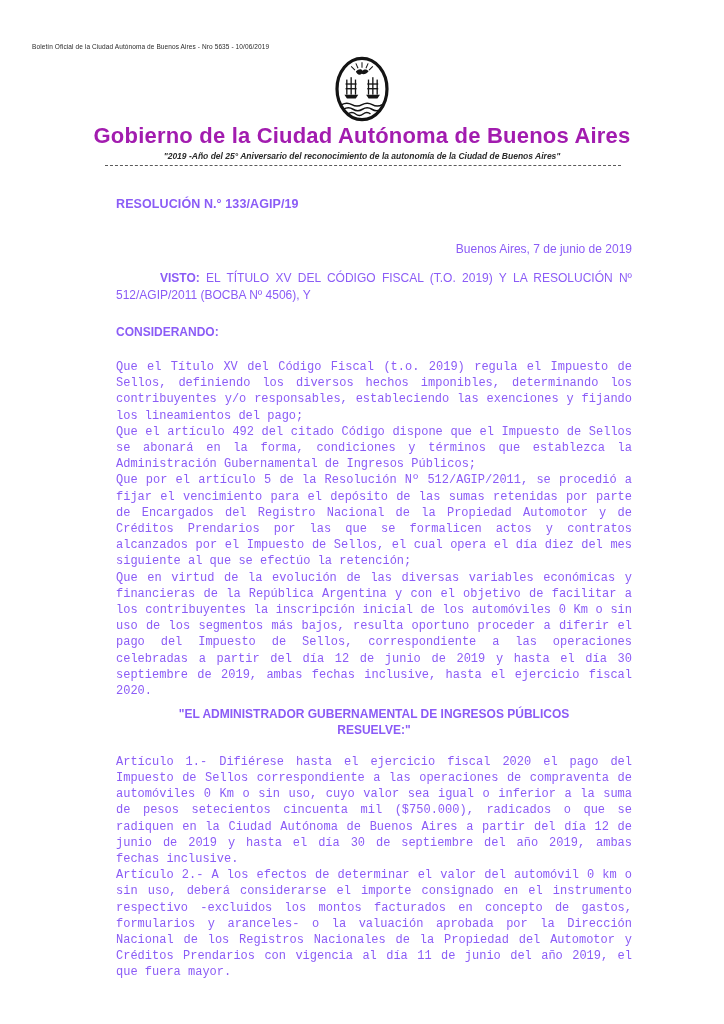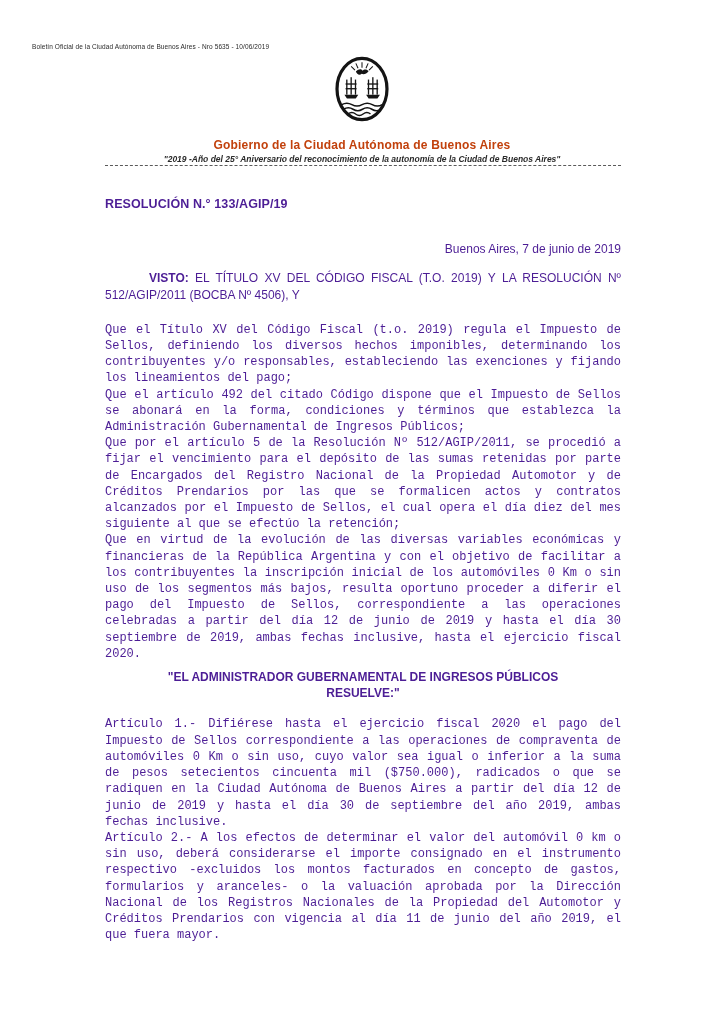--- a/index.html
+++ b/index.html
@@ -38,49 +38,49 @@
     width: 724px;
     text-align: center;
   }
   .logo-wrap {
     display: block;
     margin: 0 auto;
     width: 58px;
     height: 66px;
   }
   .gov-title {
-    margin-top: 16px;
-    font-size: 12px;
+    margin-top: 1px;
+    font-size: 22px;
     font-weight: bold;
     letter-spacing: 0.2px;
-    color: #c2410c;
+    color: #a21caf;
   }
   .gov-motto {
     margin-top: 2px;
     font-size: 8.5px;
     font-weight: bold;
     font-style: italic;
     color: #2a2a2a;
   }
   .dotted-rule {
     position: absolute;
     top: 165px;
     left: 105px;
     width: 516px;
     height: 0;
     border-top: 1.5px dashed #5a5a5a;
   }
   .content {
     position: absolute;
     top: 166px;
-    left: 105px;
+    left: 116px;
     width: 516px;
     font-size: 12px;
     line-height: 16.2px;
-    color: #4c1d95;
+    color: #8b5cf6;
   }
   .res-number {
     margin-top: 30px;
     font-size: 12.5px;
     font-weight: bold;
     letter-spacing: 0.1px;
   }
   .dateline {
     margin-top: 29px;
     text-align: right;
@@ -152,20 +152,21 @@
   <div class="dotted-rule"></div>
 
   <div class="content">
 
     <div class="res-number">RESOLUCIÓN N.° 133/AGIP/19</div>
 
     <div class="dateline">Buenos Aires, 7 de junio de 2019</div>
 
     <p class="visto-para"><span class="bold">VISTO:</span><span> EL TÍTULO XV DEL CÓDIGO FISCAL (T.O. 2019) Y LA RESOLUCIÓN Nº 512/AGIP/2011 (BOCBA Nº 4506), Y</span></p>
 
+    <div class="considerando-label">CONSIDERANDO:</div>
 
     <div class="clauses">
       <p>Que el Título XV del Código Fiscal (t.o. 2019) regula el Impuesto de Sellos, definiendo los diversos hechos imponibles, determinando los contribuyentes y/o responsables, estableciendo las exenciones y fijando los lineamientos del pago;</p>
       <p>Que el artículo 492 del citado Código dispone que el Impuesto de Sellos se abonará en la forma, condiciones y términos que establezca la Administración Gubernamental de Ingresos Públicos;</p>
       <p>Que por el artículo 5 de la Resolución Nº 512/AGIP/2011, se procedió a fijar el vencimiento para el depósito de las sumas retenidas por parte de Encargados del Registro Nacional de la Propiedad Automotor y de Créditos Prendarios por las que se formalicen actos y contratos alcanzados por el Impuesto de Sellos, el cual opera el día diez del mes siguiente al que se efectúo la retención;</p>
       <p>Que en virtud de la evolución de las diversas variables económicas y financieras de la República Argentina y con el objetivo de facilitar a los contribuyentes la inscripción inicial de los automóviles 0 Km o sin uso de los segmentos más bajos, resulta oportuno proceder a diferir el pago del Impuesto de Sellos, correspondiente a las operaciones celebradas a partir del día 12 de junio de 2019 y hasta el día 30 septiembre de 2019, ambas fechas inclusive, hasta el ejercicio fiscal 2020.</p>
     </div>
 
     <div class="resolve-heading">
       <div>"EL ADMINISTRADOR GUBERNAMENTAL DE INGRESOS PÚBLICOS</div>

